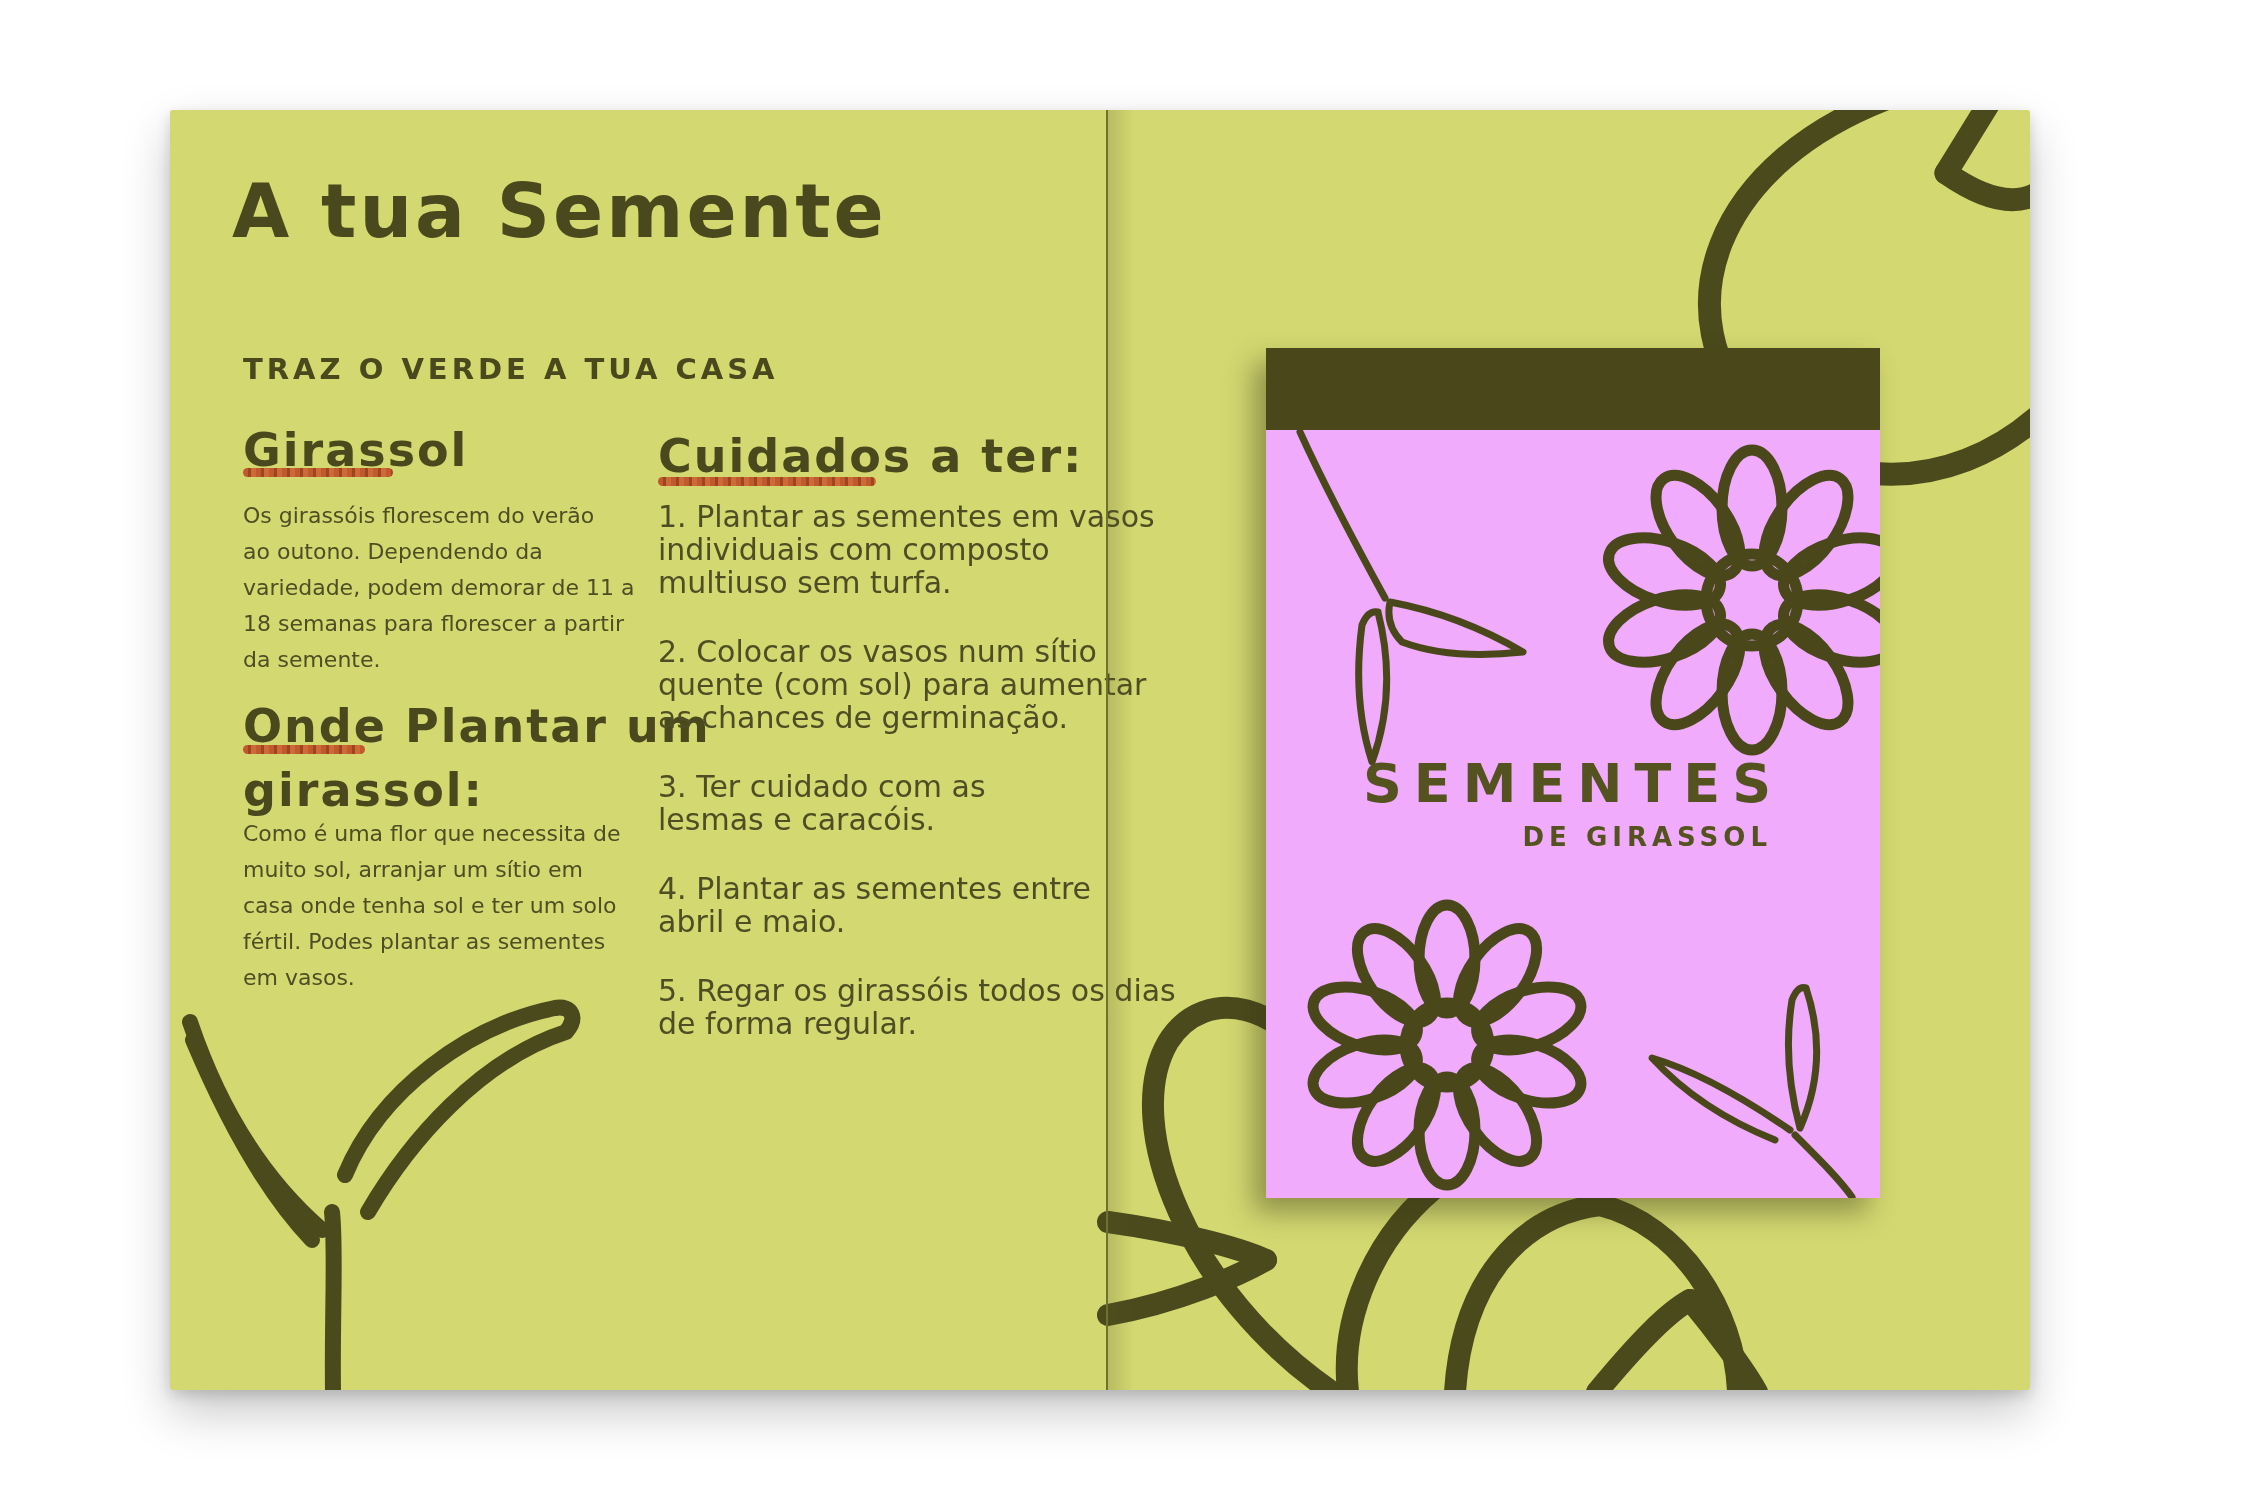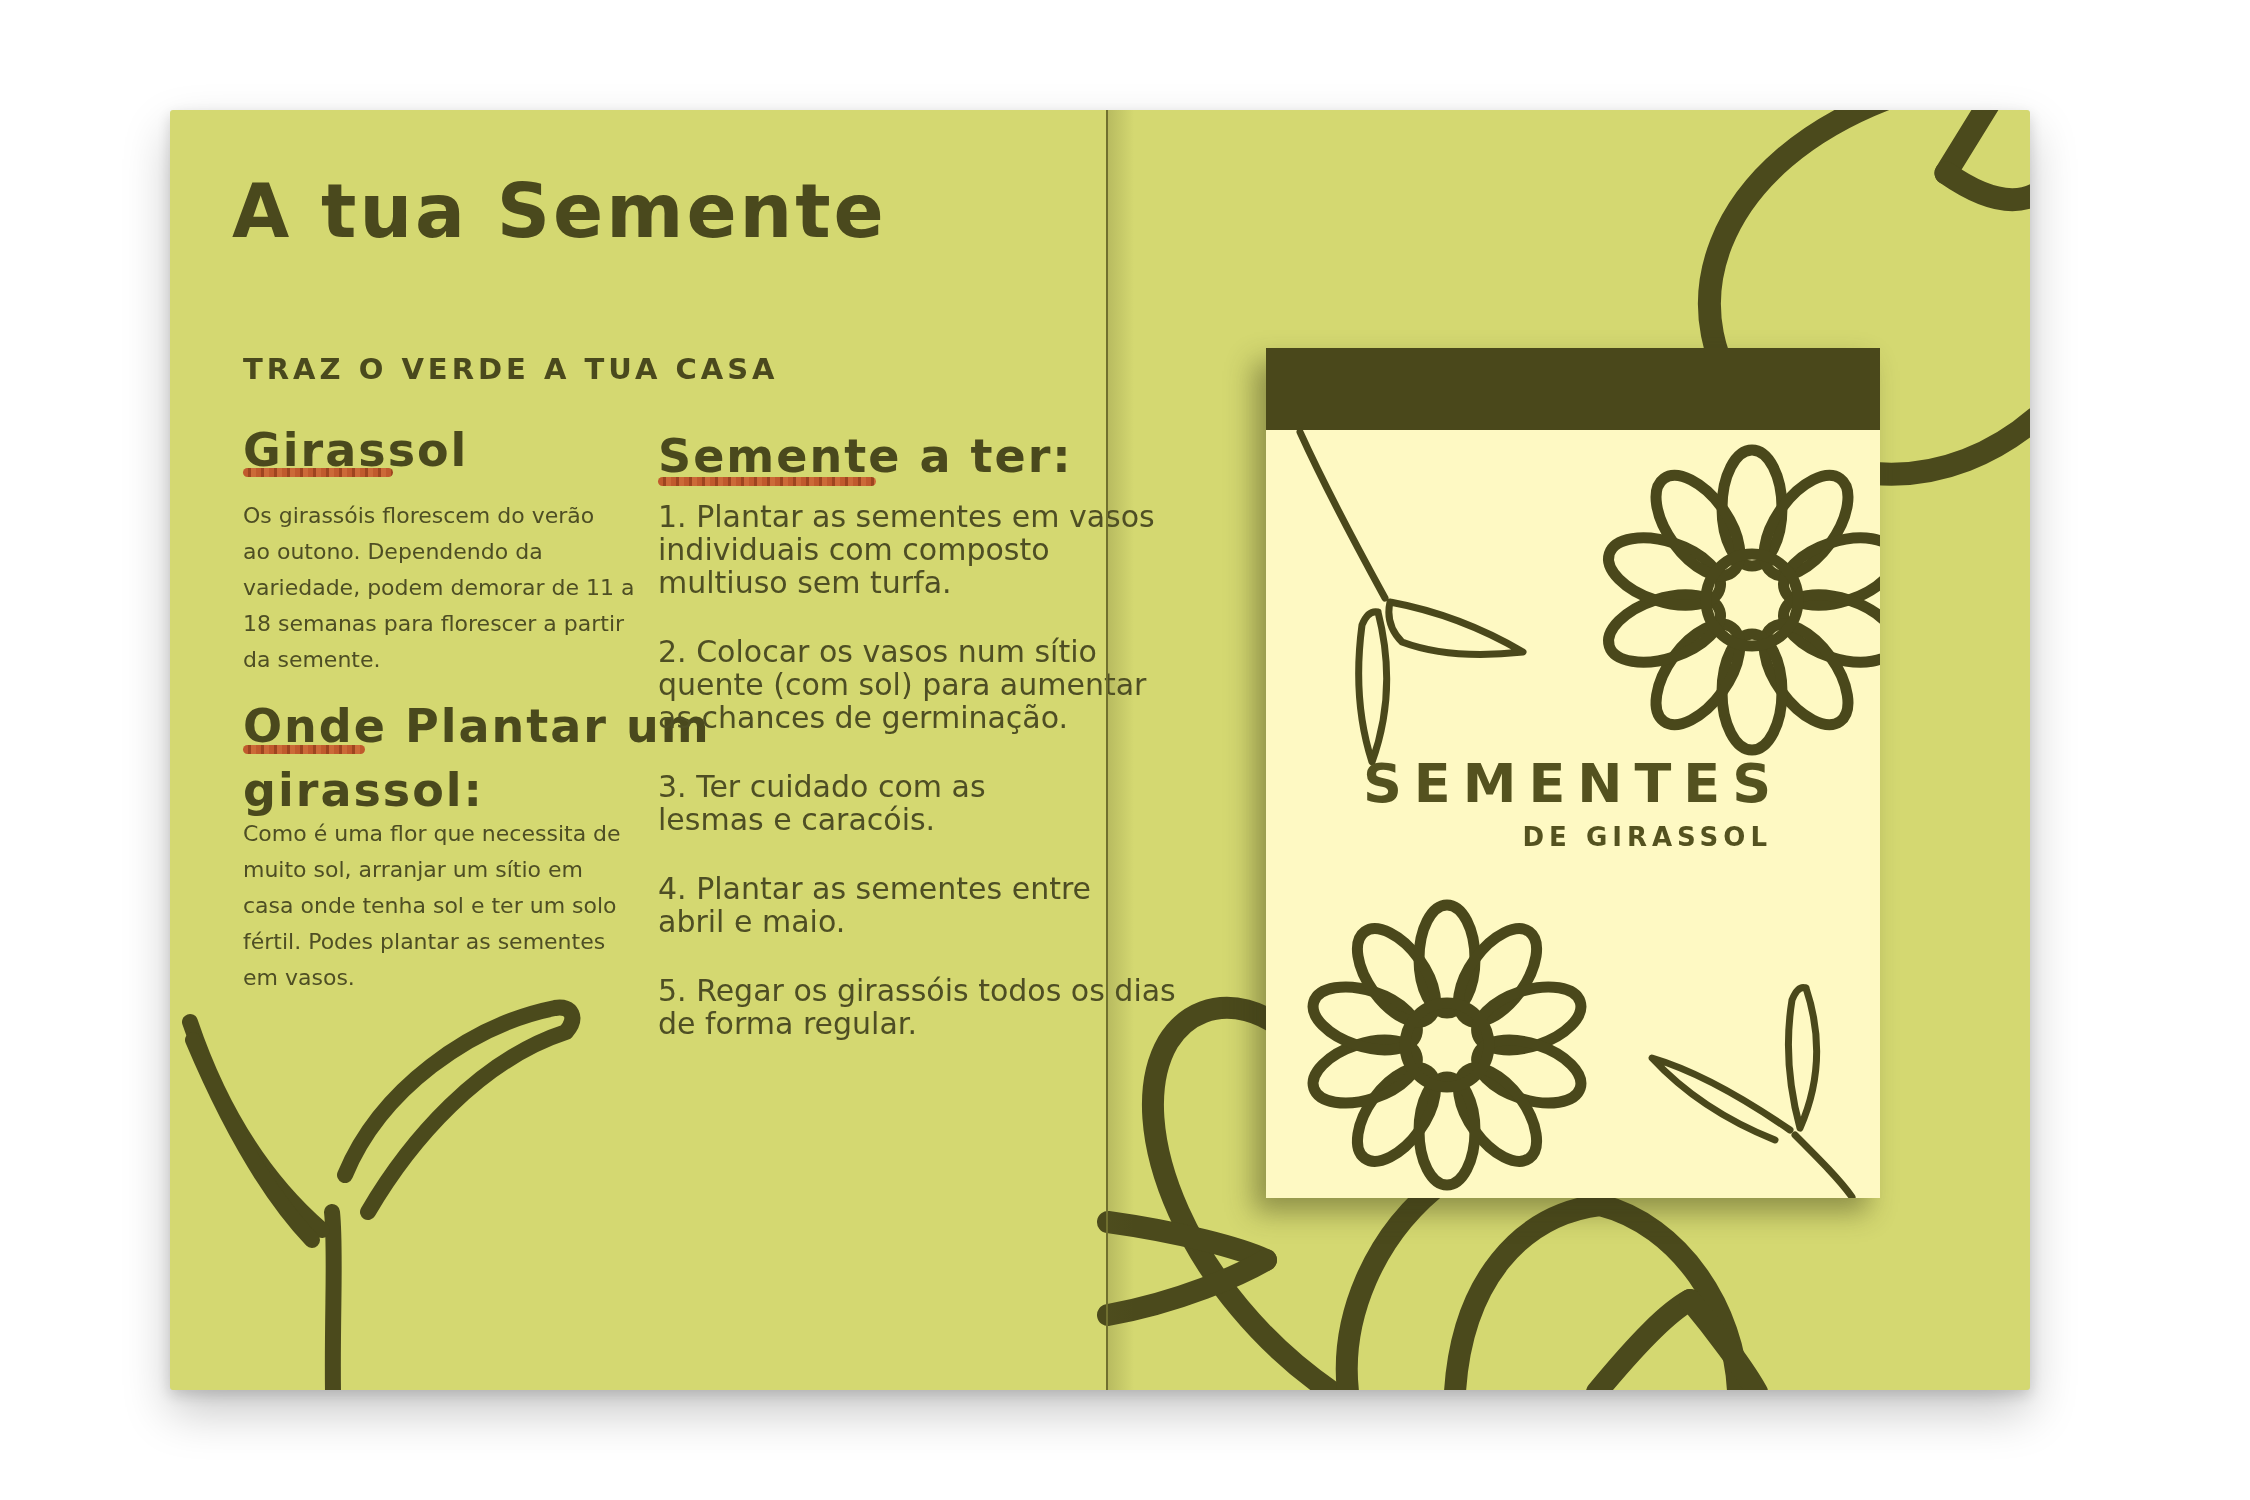--- a/index.html
+++ b/index.html
@@ -27,21 +27,21 @@
   .u1{left:73px;top:358px;width:150px;}
   .u2{left:73px;top:635px;width:122px;}
   .u3{left:488px;top:367px;width:218px;}
   .body-txt{position:absolute;font-size:22px;line-height:36px;color:#4e4e24;z-index:2;}
   .p1{left:73px;top:388px;}
   .p2{left:73px;top:706px;}
   .care-list{position:absolute;left:488px;top:390px;z-index:2;margin:0;padding:0;list-style:none;}
   .care-list li{font-size:30px;line-height:33px;color:#4e4e24;white-space:pre;margin:0 0 36px 0;}
   .packet{
     position:absolute;left:1096px;top:238px;width:614px;height:850px;
-    background:#fef9c3;z-index:6;
+    background:#f0abfc;z-index:6;
     box-shadow:-12px 14px 26px rgba(58,58,22,.45);
   }
   .packet-band{position:absolute;left:0;top:0;width:614px;height:82px;background:#4a481b;}
   .packet-art{position:absolute;left:0;top:0;width:614px;height:850px;}
   .packet-title{position:absolute;left:0;top:404px;width:614px;text-align:center;
     font-size:54px;font-weight:700;letter-spacing:12px;color:#54521f;}
   .packet-sub{position:absolute;left:0;top:474px;width:614px;text-align:right;padding-right:108px;
     font-size:26px;font-weight:700;letter-spacing:5px;color:#54521f;}
 </style>
 </head>
@@ -92,21 +92,21 @@
 
     <div class="h-hand h-onde ink pre">Onde Plantar um
 girassol:</div>
     <div class="crayon u2"></div>
     <div class="body-txt p2 pre">Como é uma flor que necessita de
 muito sol, arranjar um sítio em
 casa onde tenha sol e ter um solo
 fértil. Podes plantar as sementes
 em vasos.</div>
 
-    <div class="h-hand h-cuidados ink pre">Semente a ter:</div>
+    <div class="h-hand h-cuidados ink pre">Cuidados a ter:</div>
     <div class="crayon u3"></div>
     <ul class="care-list">
       <li>1. Plantar as sementes em vasos
 individuais com composto
 multiuso sem turfa.</li>
       <li>2. Colocar os vasos num sítio
 quente (com sol) para aumentar
 as chances de germinação.</li>
       <li>3. Ter cuidado com as
 lesmas e caracóis.</li>

